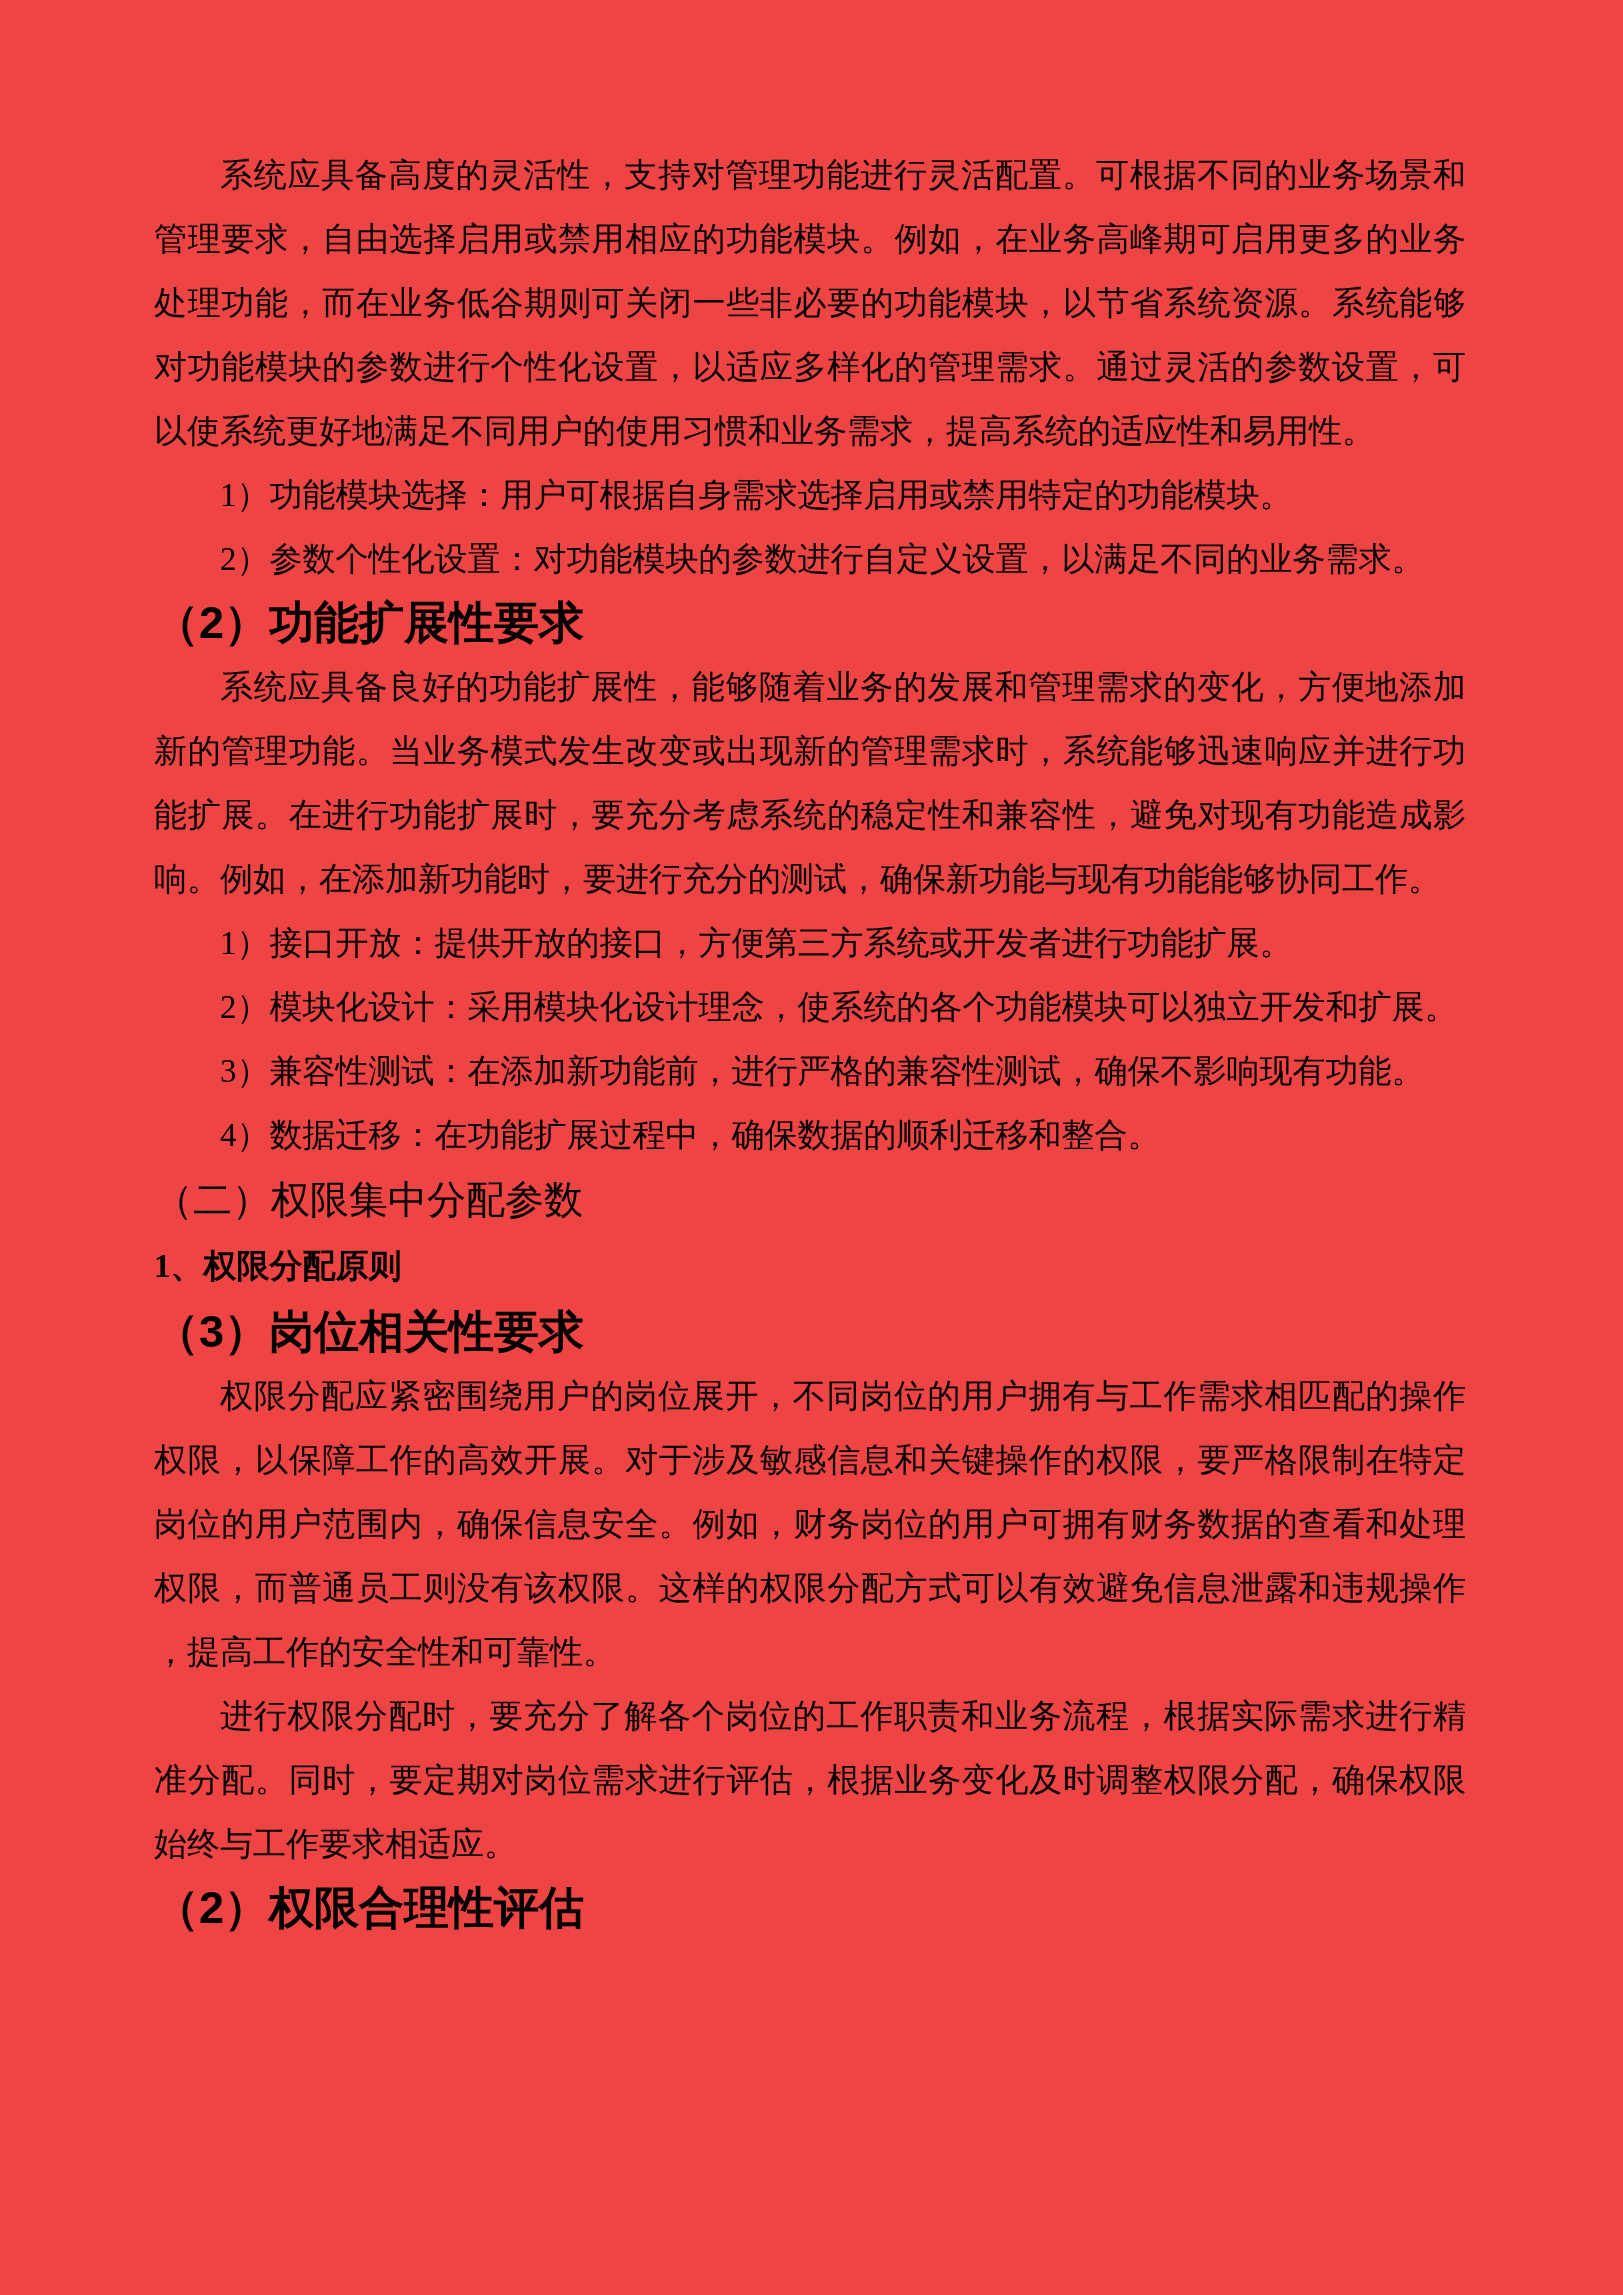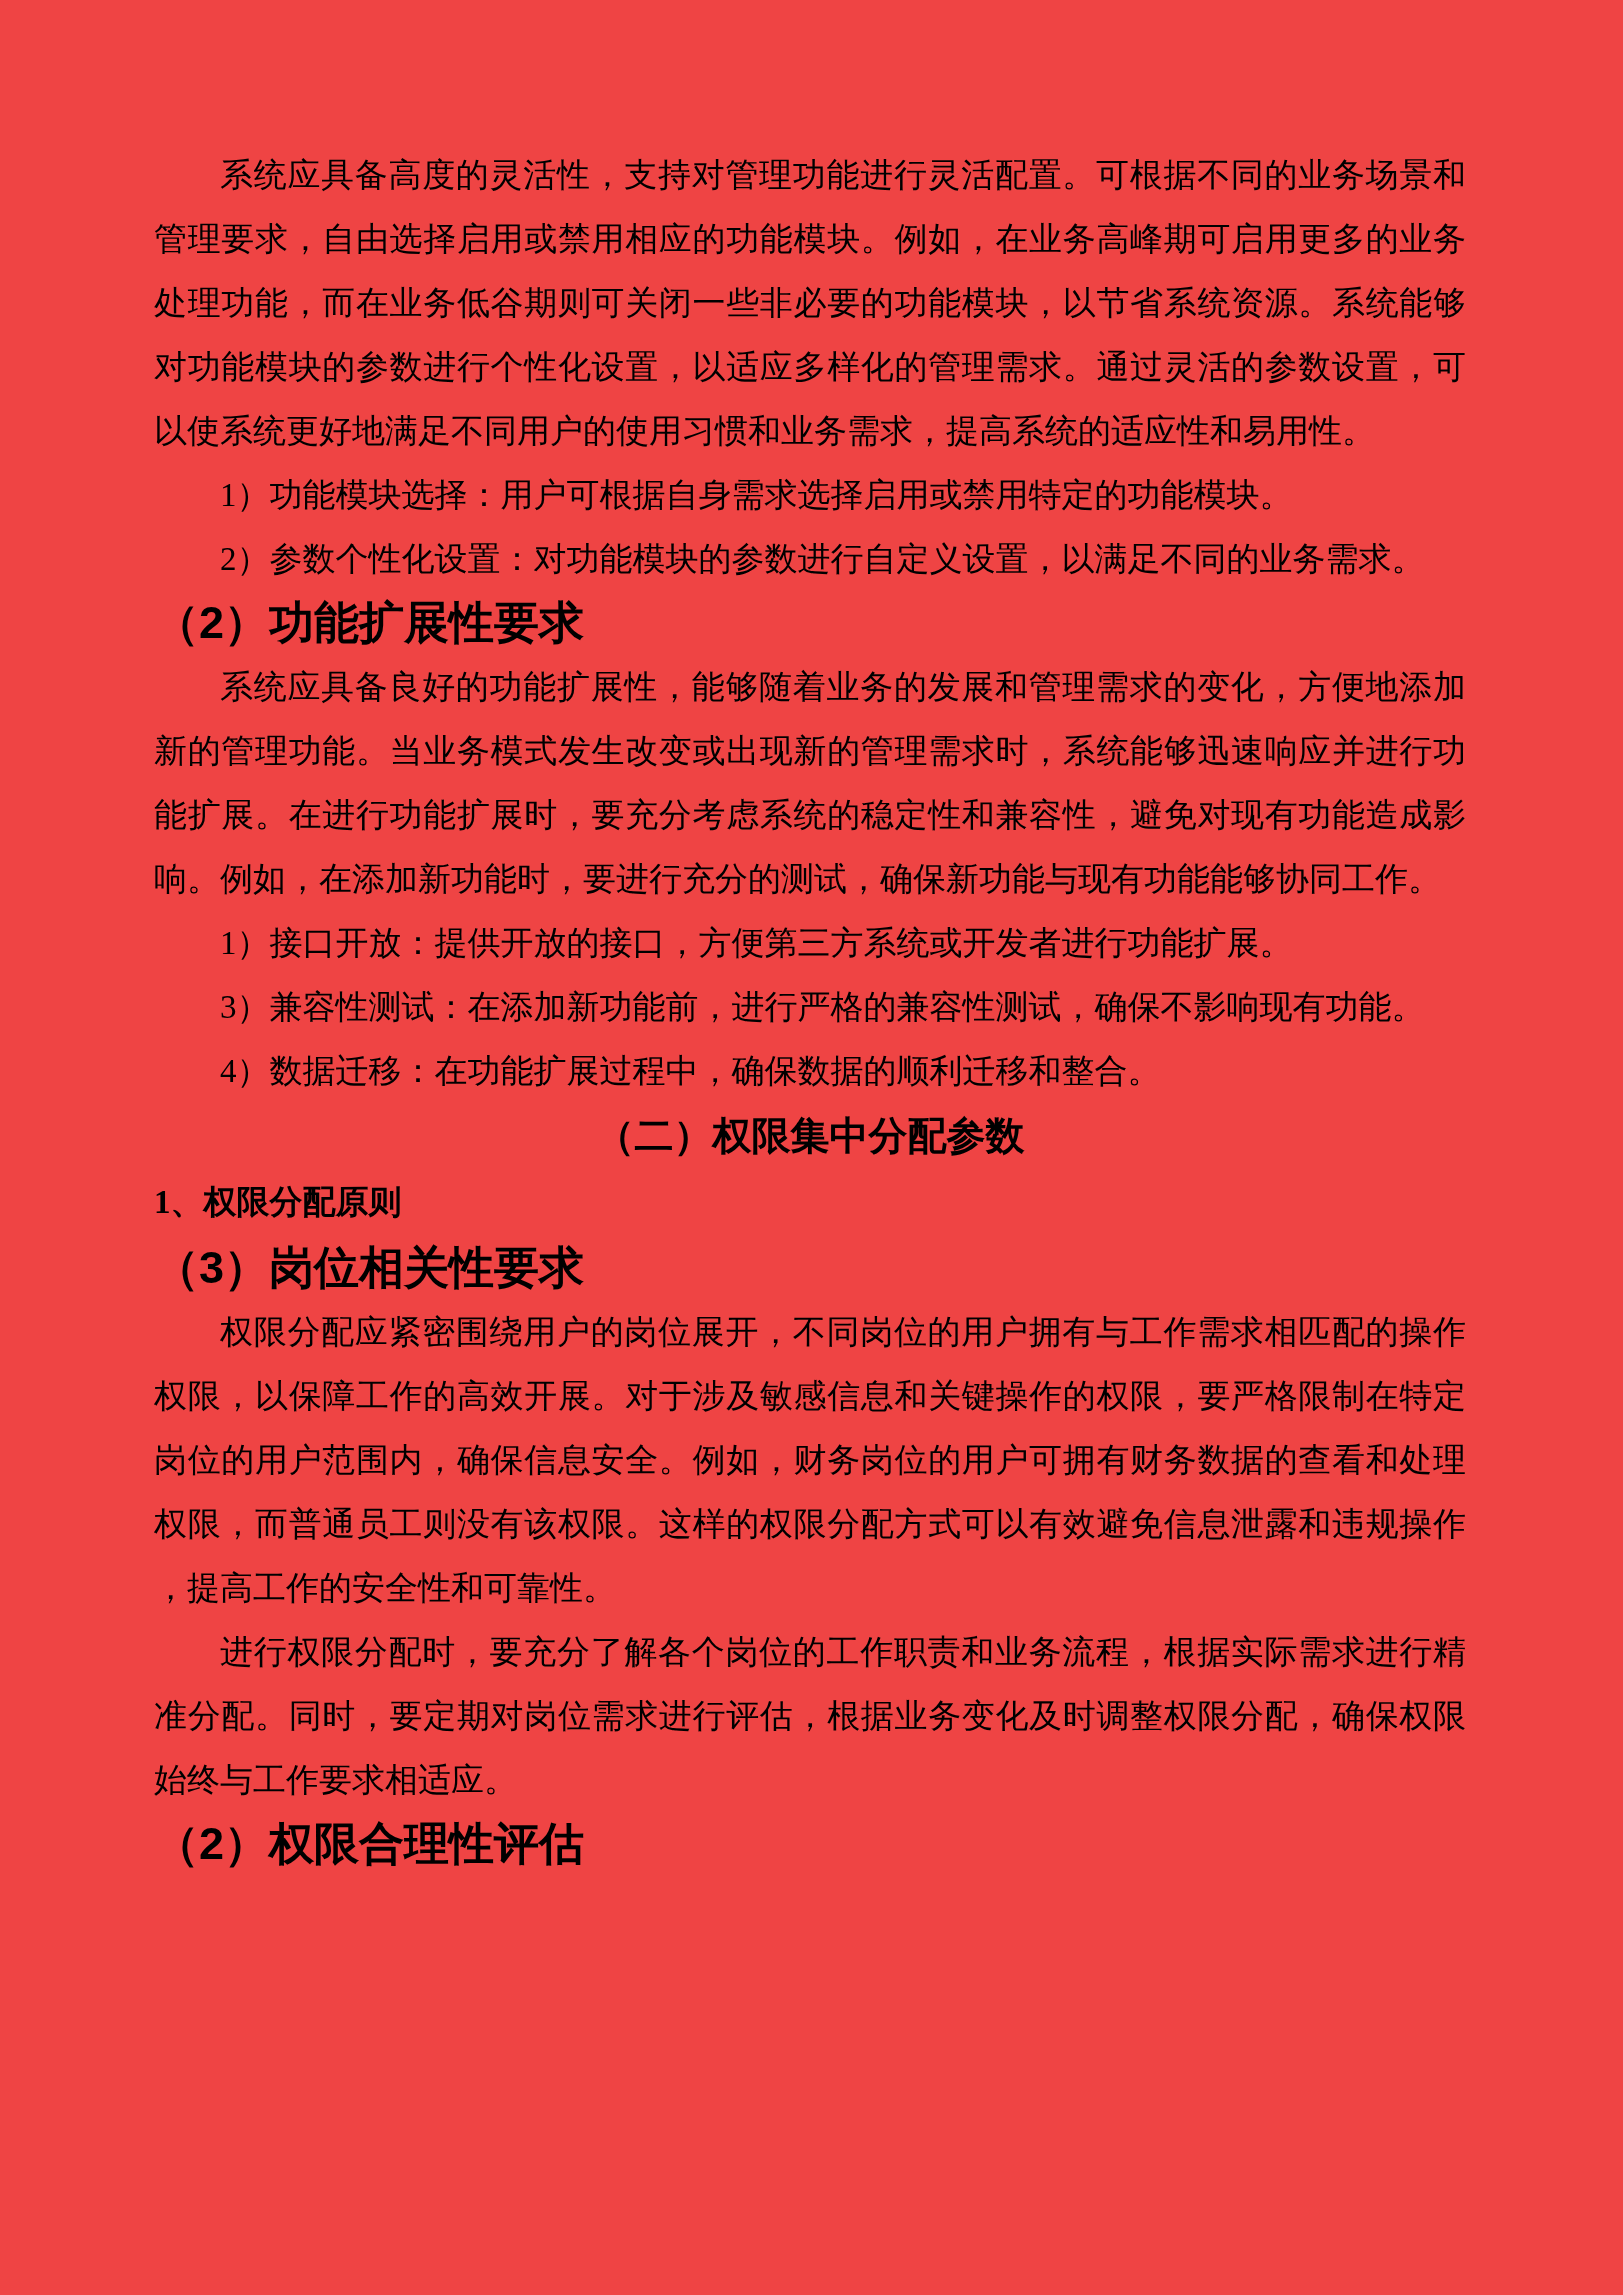--- a/index.html
+++ b/index.html
@@ -27,24 +27,23 @@
     line-height: 64px;
     text-align: justify;
     text-indent: 2em;
     overflow-wrap: anywhere;
     line-break: anywhere;
     margin: 0;
   }
   .h1 {
     font-size: 39px;
     line-height: 65px;
-    font-weight: bold;
+    font-weight: normal;
     font-family: "Liberation Sans", "DejaVu Sans", sans-serif;
     margin: 0;
-    text-align: center;
   }
   .h2 {
     font-size: 33px;
     line-height: 68px;
     font-weight: bold;
     font-family: Liberation Serif, serif;
     margin: 0;
   }
   .h3 {
     font-size: 45px;
@@ -58,20 +57,21 @@
 <body>
 
 <div class="page" style="background: #ef4444;">
   <div class="content" style="color: rgb(0, 0, 0);">
       <div class="para">系统应具备高度的灵活性，支持对管理功能进行灵活配置。可根据不同的业务场景和管理要求，自由选择启用或禁用相应的功能模块。例如，在业务高峰期可启用更多的业务处理功能，而在业务低谷期则可关闭一些非必要的功能模块，以节省系统资源。系统能够对功能模块的参数进行个性化设置，以适应多样化的管理需求。通过灵活的参数设置，可以使系统更好地满足不同用户的使用习惯和业务需求，提高系统的适应性和易用性。</div>
       <div class="item">1）功能模块选择：用户可根据自身需求选择启用或禁用特定的功能模块。</div>
       <div class="item">2）参数个性化设置：对功能模块的参数进行自定义设置，以满足不同的业务需求。</div>
       <div class="h3">（2）功能扩展性要求</div>
       <div class="para">系统应具备良好的功能扩展性，能够随着业务的发展和管理需求的变化，方便地添加新的管理功能。当业务模式发生改变或出现新的管理需求时，系统能够迅速响应并进行功能扩展。在进行功能扩展时，要充分考虑系统的稳定性和兼容性，避免对现有功能造成影响。例如，在添加新功能时，要进行充分的测试，确保新功能与现有功能能够协同工作。</div>
       <div class="item">1）接口开放：提供开放的接口，方便第三方系统或开发者进行功能扩展。</div>
+      <div class="item">2）模块化设计：采用模块化设计理念，使系统的各个功能模块可以独立开发和扩展。</div>
       <div class="item">3）兼容性测试：在添加新功能前，进行严格的兼容性测试，确保不影响现有功能。</div>
       <div class="item">4）数据迁移：在功能扩展过程中，确保数据的顺利迁移和整合。</div>
       <div class="h1">（二）权限集中分配参数</div>
       <div class="h2">1、权限分配原则</div>
       <div class="h3">（3）岗位相关性要求</div>
       <div class="para">权限分配应紧密围绕用户的岗位展开，不同岗位的用户拥有与工作需求相匹配的操作权限，以保障工作的高效开展。对于涉及敏感信息和关键操作的权限，要严格限制在特定岗位的用户范围内，确保信息安全。例如，财务岗位的用户可拥有财务数据的查看和处理权限，而普通员工则没有该权限。这样的权限分配方式可以有效避免信息泄露和违规操作，提高工作的安全性和可靠性。</div>
       <div class="para">进行权限分配时，要充分了解各个岗位的工作职责和业务流程，根据实际需求进行精准分配。同时，要定期对岗位需求进行评估，根据业务变化及时调整权限分配，确保权限始终与工作要求相适应。</div>
       <div class="h3">（2）权限合理性评估</div>
     </div>
 </div>

